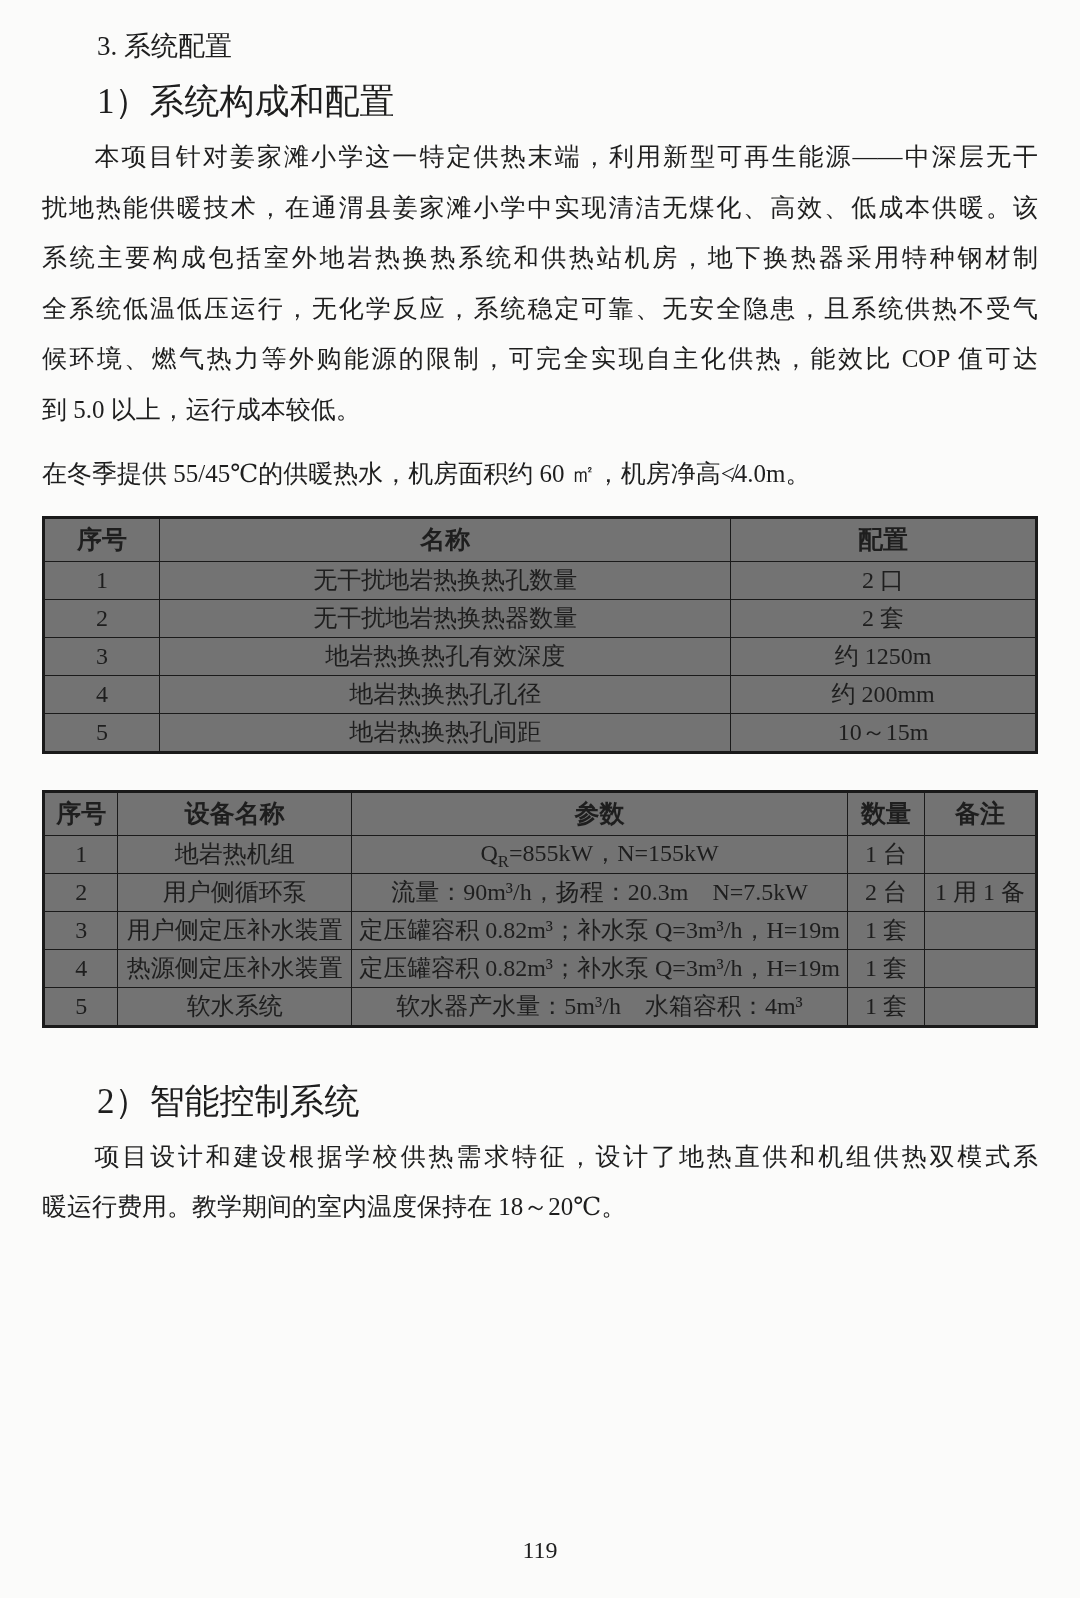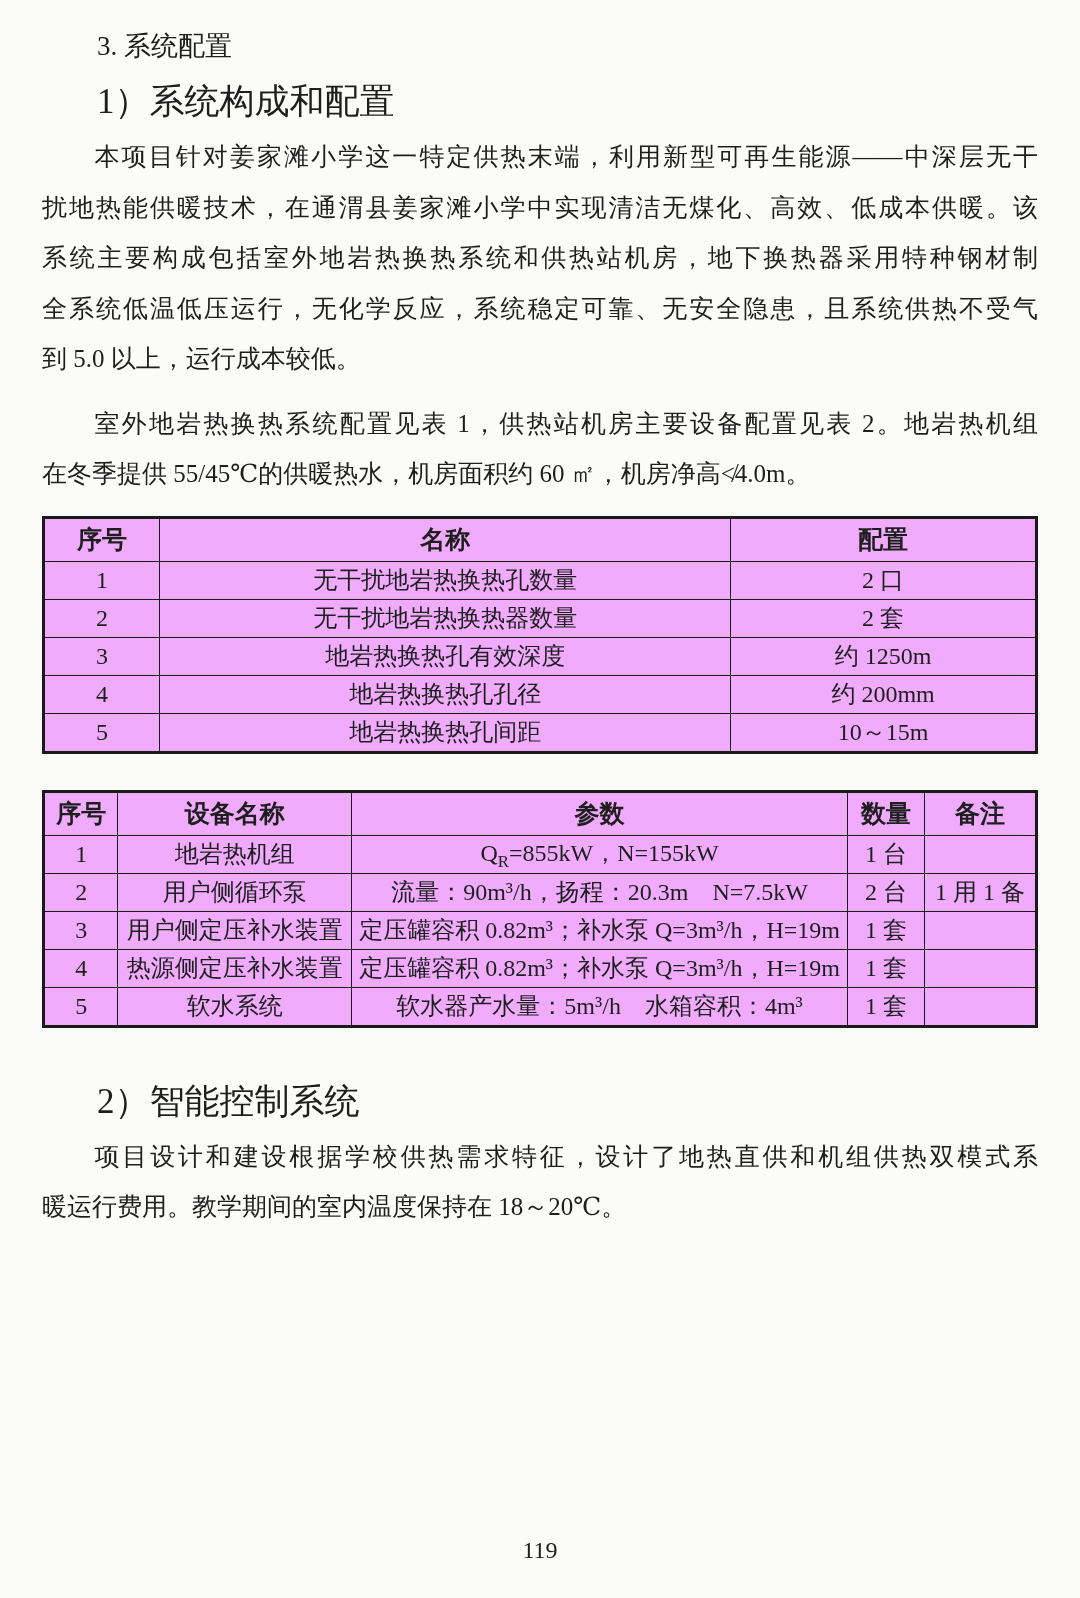--- a/index.html
+++ b/index.html
@@ -37,21 +37,21 @@
     overflow:hidden;
     white-space:nowrap;
   }
   .line.justify{white-space:normal;}
   .line.indent{text-indent:2.1em;}
   .line.last{text-align-last:left;white-space:normal;}
   table{
     width:100%;
     border-collapse:collapse;
     table-layout:fixed;
-    background:#f0abfc;
+    background:#737373;
   }
   .tbl1{margin-top:16px;}
   .tbl2{margin-top:36px;}
   table,th,td{border:1.5px solid #1a1a1a;}
   table{border:3px solid #1a1a1a;}
   th{
     font-size:25px;
     font-weight:bold;
     height:42px;
     text-align:center;
@@ -79,25 +79,25 @@
 <div class="page">
 
   <div class="h-section">3. 系统配置</div>
   <div class="h-sub">1）系统构成和配置</div>
 
   <div class="para">
     <div class="line justify indent">本项目针对姜家滩小学这一特定供热末端，利用新型可再生能源——中深层无干</div>
     <div class="line justify">扰地热能供暖技术，在通渭县姜家滩小学中实现清洁无煤化、高效、低成本供暖。该</div>
     <div class="line justify">系统主要构成包括室外地岩热换热系统和供热站机房，地下换热器采用特种钢材制</div>
     <div class="line justify">全系统低温低压运行，无化学反应，系统稳定可靠、无安全隐患，且系统供热不受气</div>
+    <div class="line justify">候环境、燃气热力等外购能源的限制，可完全实现自主化供热，能效比 COP 值可达</div>
     <div class="line last">到 5.0 以上，运行成本较低。</div>
   </div>
 
   <div class="para">
-    <div class="line justify indent">室外地岩热换热系统配置见表 1，供热站机房主要设备配置见表 2。地岩热机组</div>
     <div class="line last">在冬季提供 55/45℃的供暖热水，机房面积约 60 ㎡，机房净高≮4.0m。</div>
   </div>
 
   <table class="tbl1">
     <colgroup>
         <col style="width:11.7%">
         <col style="width:57.5%">
         <col style="width:30.8%">
       </colgroup>
     <thead>

